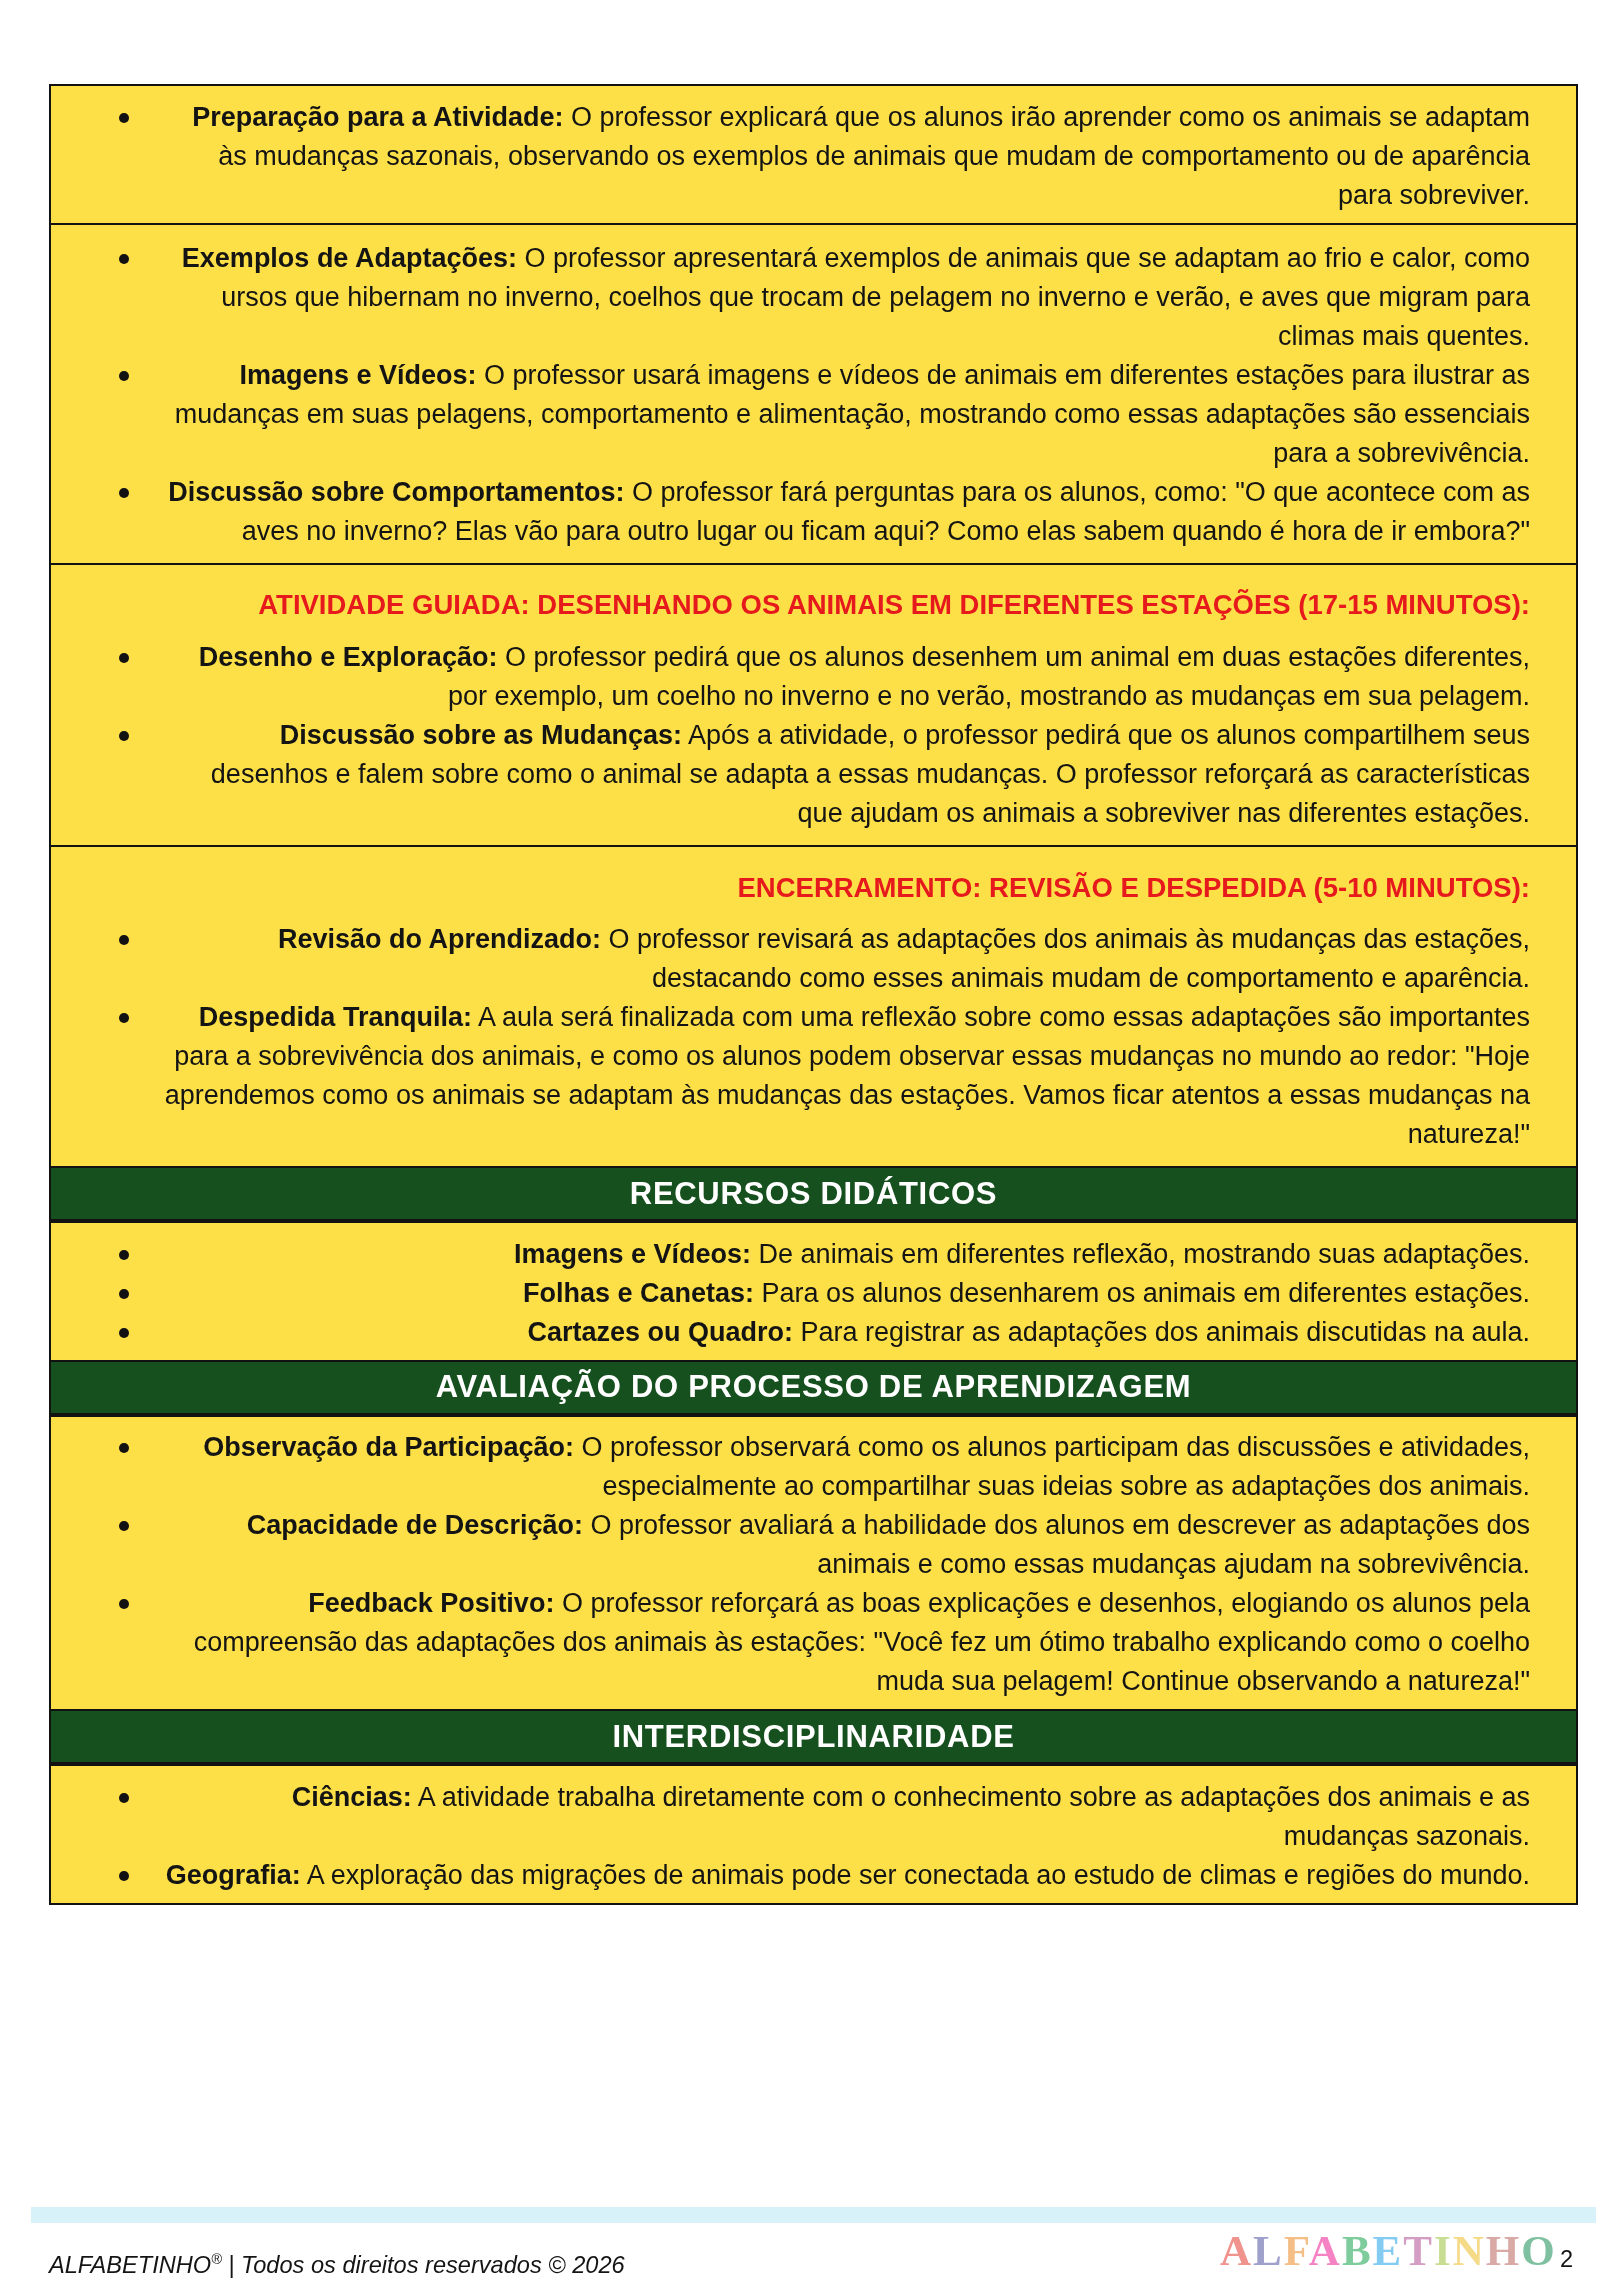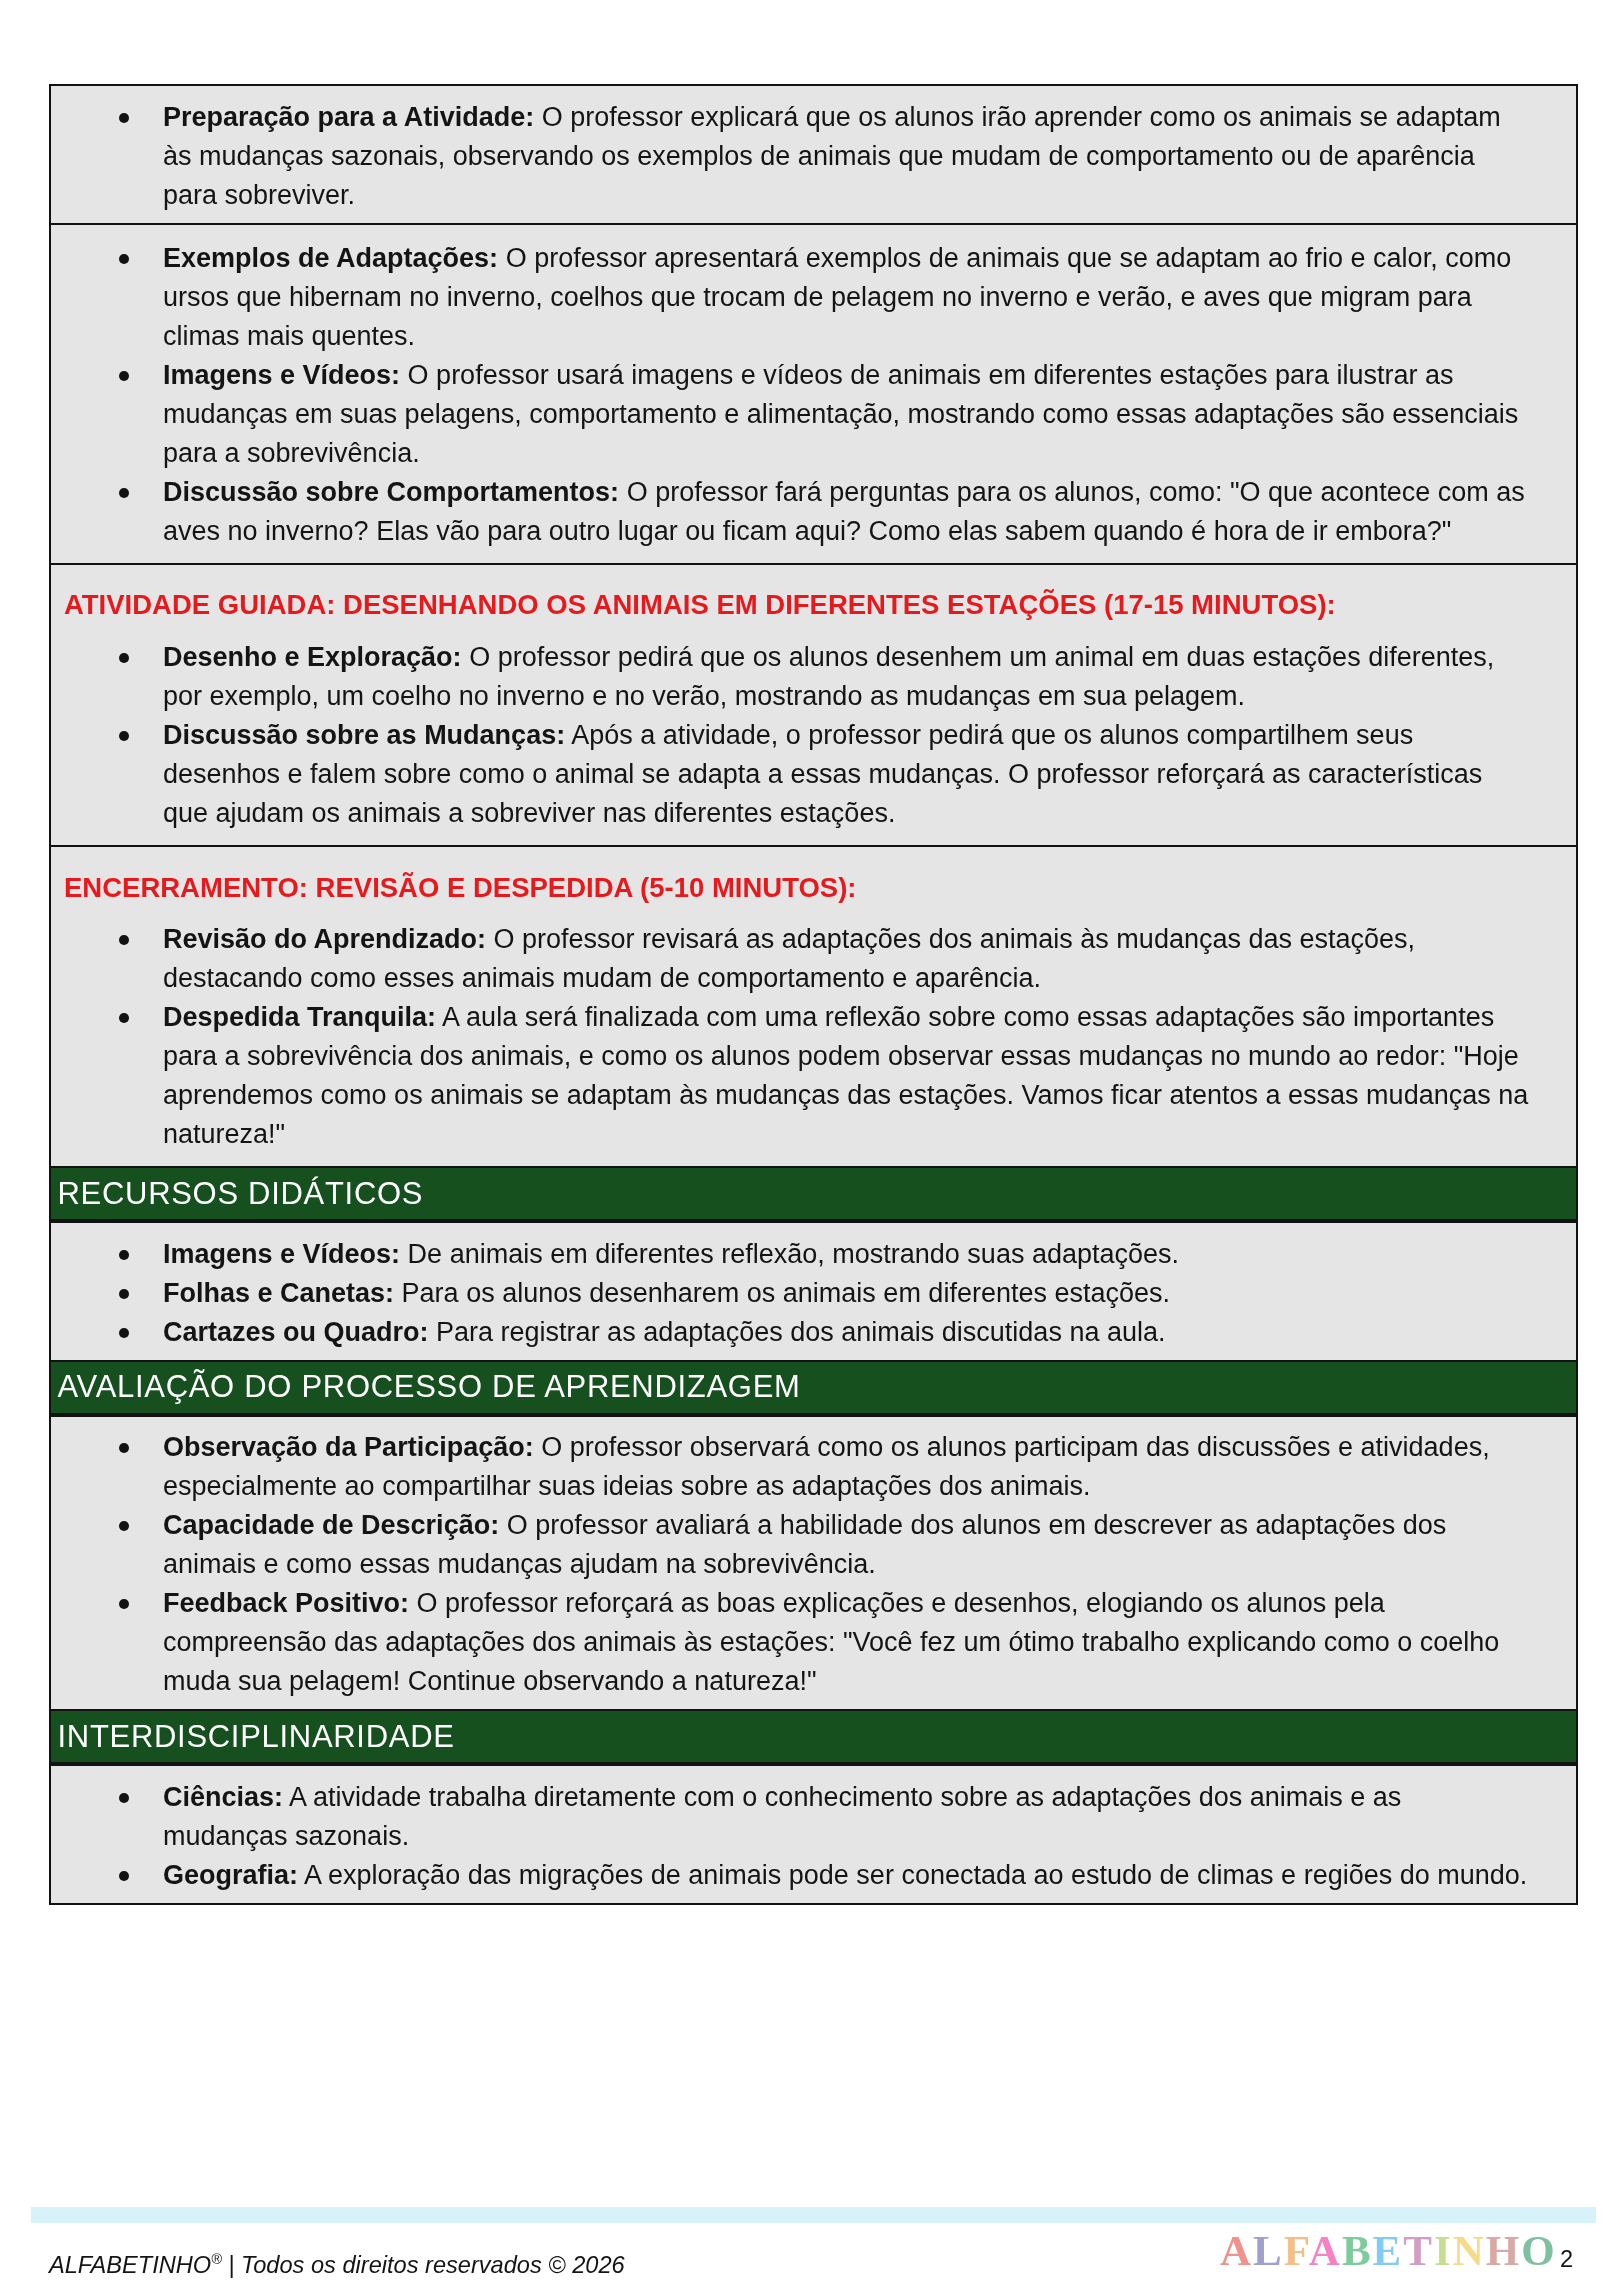--- a/index.html
+++ b/index.html
@@ -10,23 +10,24 @@
     font-family:"Liberation Sans", sans-serif;
     color:#141414;
   }
   .content {
     position:absolute;
     left:49px; top:84px;
     width:1529px;
   }
   .sec {
     border:2px solid #121212;
-    background:#e5e5e5;
+    background:#fde047;
     margin-top:-2px;
     padding:14.4px 46px 11.8px 13px;
+    text-align:right;
   }
   .sec.first { margin-top:0; padding-top:11.8px; padding-bottom:7.9px; }
   .sec-header {
     color:#E6191D;
     font-size:27.5px;
     line-height:34px;
     font-weight:bold;
     margin:9.2px 0 15.7px 0;
     letter-spacing:0px;
   }
@@ -43,22 +44,22 @@
     width:9.8px; height:9.8px;
     border-radius:50%;
     background:#121212;
   }
   .term { font-weight:bold; }
   .banner {
     border:2px solid #121212;
     margin-top:-2px;
     background:#17501F;
     color:#ffffff;
-    text-align:left;
-    font-weight:normal;
+    text-align:center;
+    font-weight:bold;
     font-size:31px;
     line-height:34px;
     padding:8.5px 6.5px;
     letter-spacing:0.7px;
   }
   .footer-bar {
     position:absolute;
     left:31px; top:2207px;
     width:1565px; height:16.4px;
     background:#D7F3F9;

